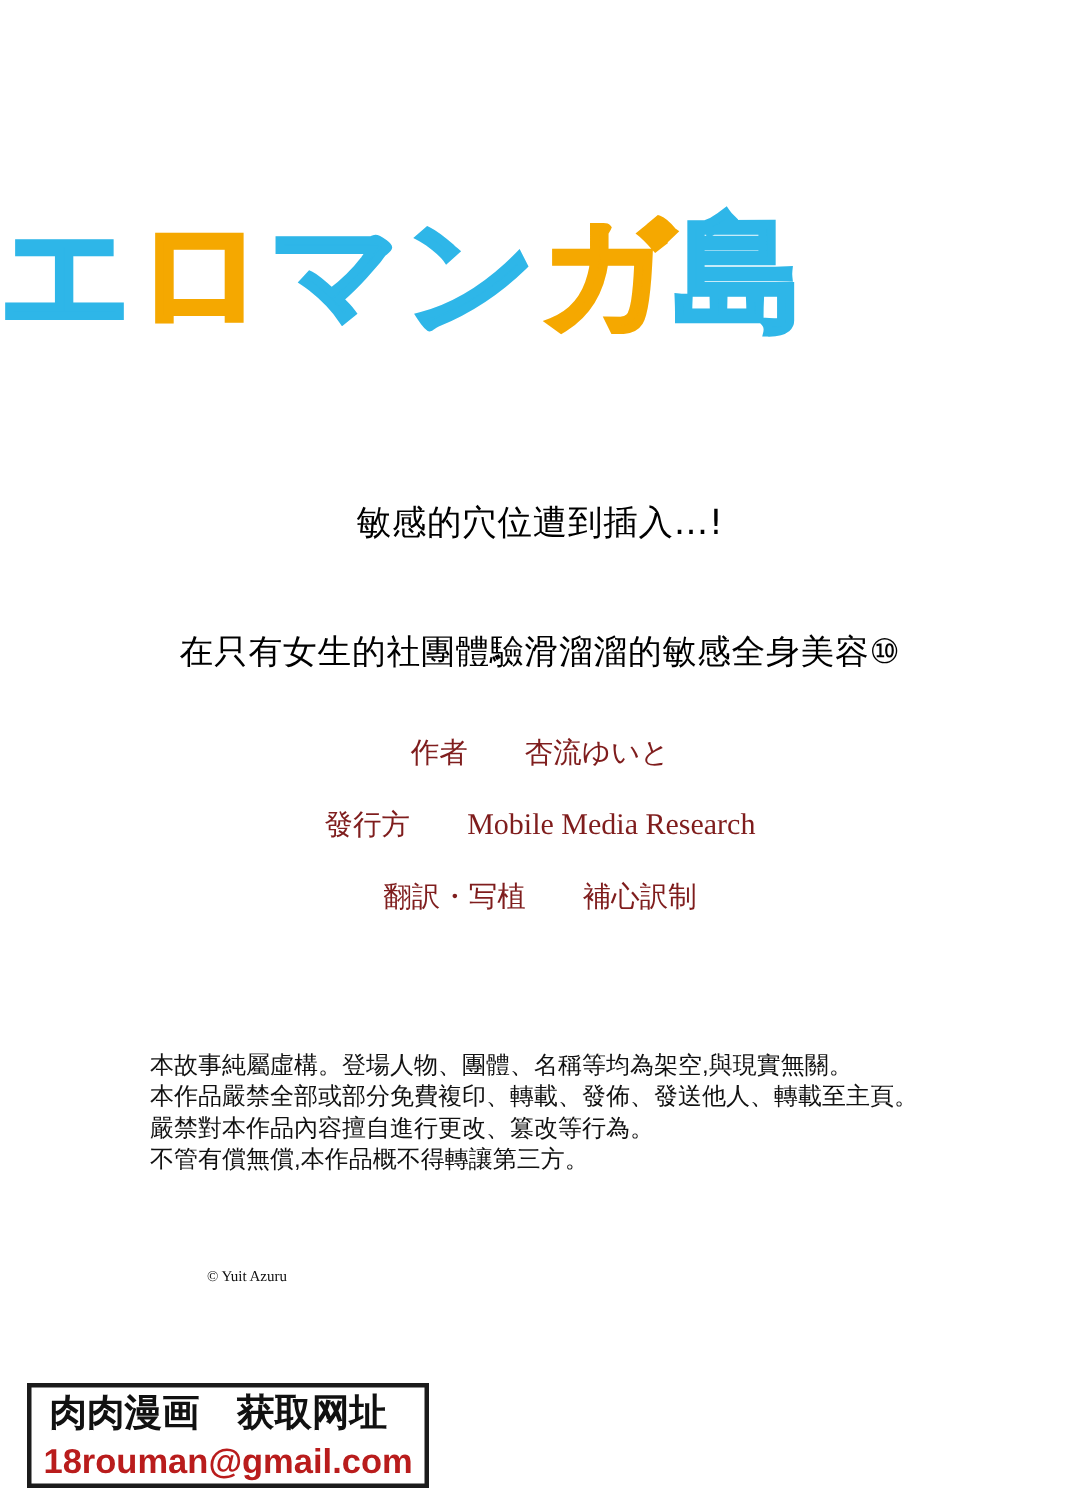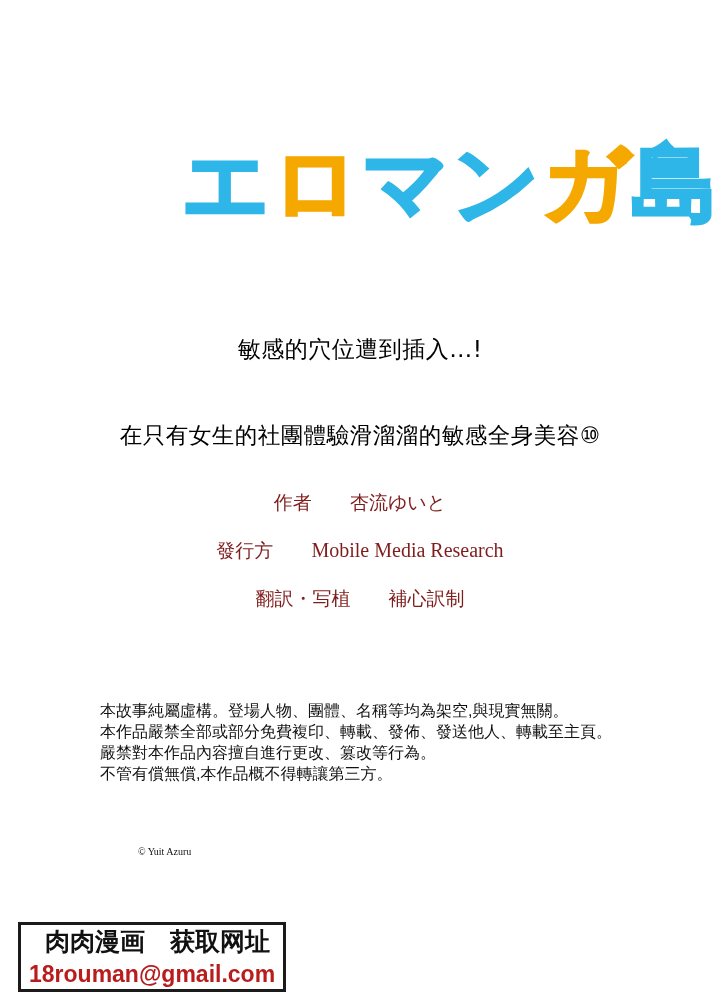--- a/index.html
+++ b/index.html
@@ -22,21 +22,21 @@
     height: 1002px;
     background: #ffffff;
   }
 
   
   .logo-wrap {
     position: absolute;
     top: 140px;
     left: 0;
     width: 720px;
-    text-align: right;
+    text-align: left;
   }
   .logo-text {
     display: inline-block;
     font-family: "DejaVu Sans", sans-serif;
     font-size: 86px;
     font-weight: bold;
     letter-spacing: 2px;
     line-height: 1;
     white-space: nowrap;
   }
@@ -133,21 +133,21 @@
     box-sizing: border-box;
     background: #ffffff;
     overflow: hidden;
   }
   .wm-line1 {
     font-family: "DejaVu Sans", sans-serif;
     font-weight: bold;
     font-size: 25px;
     line-height: 34px;
     color: #111111;
-    padding-left: 24px;
+    padding-left: 12px;
     white-space: nowrap;
     letter-spacing: 0px;
   }
   .wm-line2 {
     font-family: "Liberation Sans", sans-serif;
     font-weight: bold;
     font-size: 23px;
     line-height: 30px;
     color: #b91c1c;
     padding-left: 8px;

